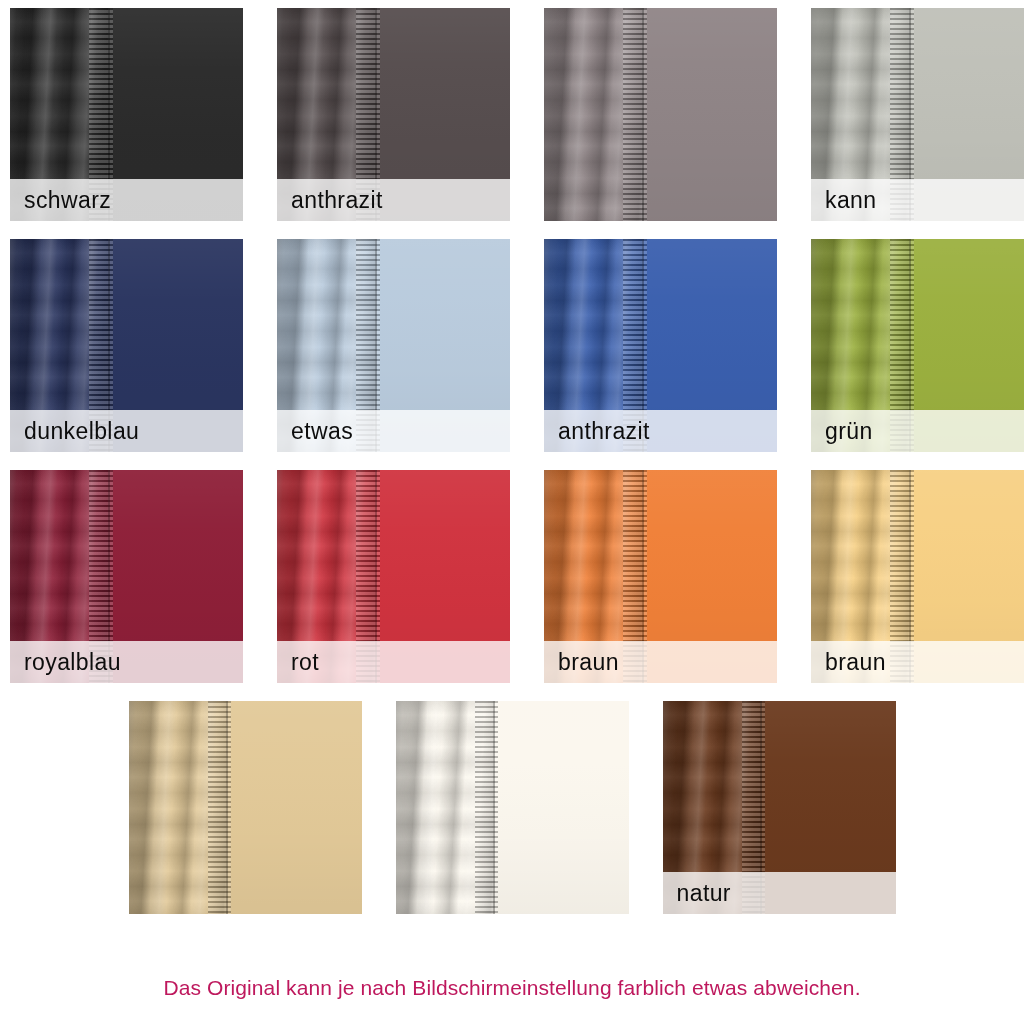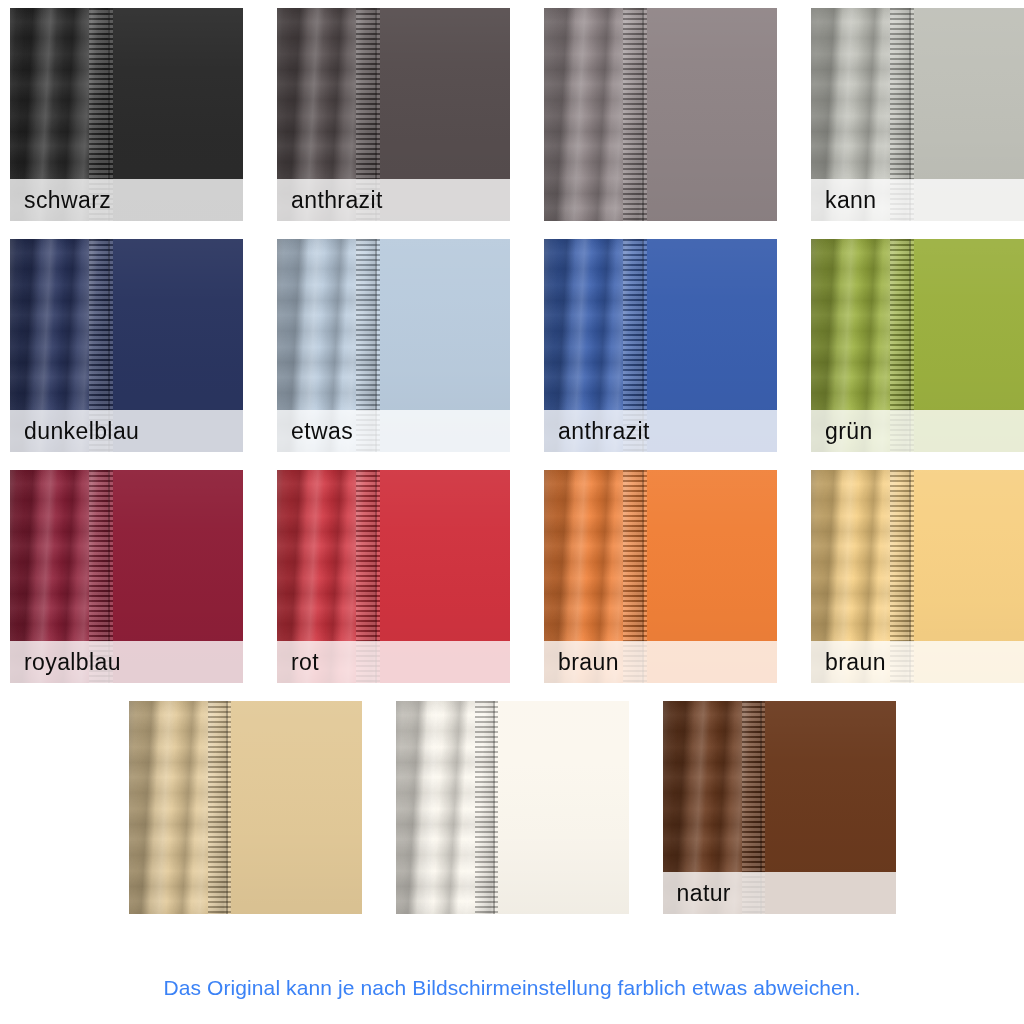--- a/index.html
+++ b/index.html
@@ -131,21 +131,21 @@
   }
 
   
   .footnote{
     position:absolute;
     left:0;right:0;
     bottom:24px;
     text-align:center;
     font-family:"Liberation Sans", sans-serif;
     font-size:21px;
-    color:#3b82f6;
+    color:#be185d;
     letter-spacing:.1px;
   }
 </style>
 </head>
 <body>
 
 <div id="palette">
 
   <div id="rows-host">
       <div class="row">

